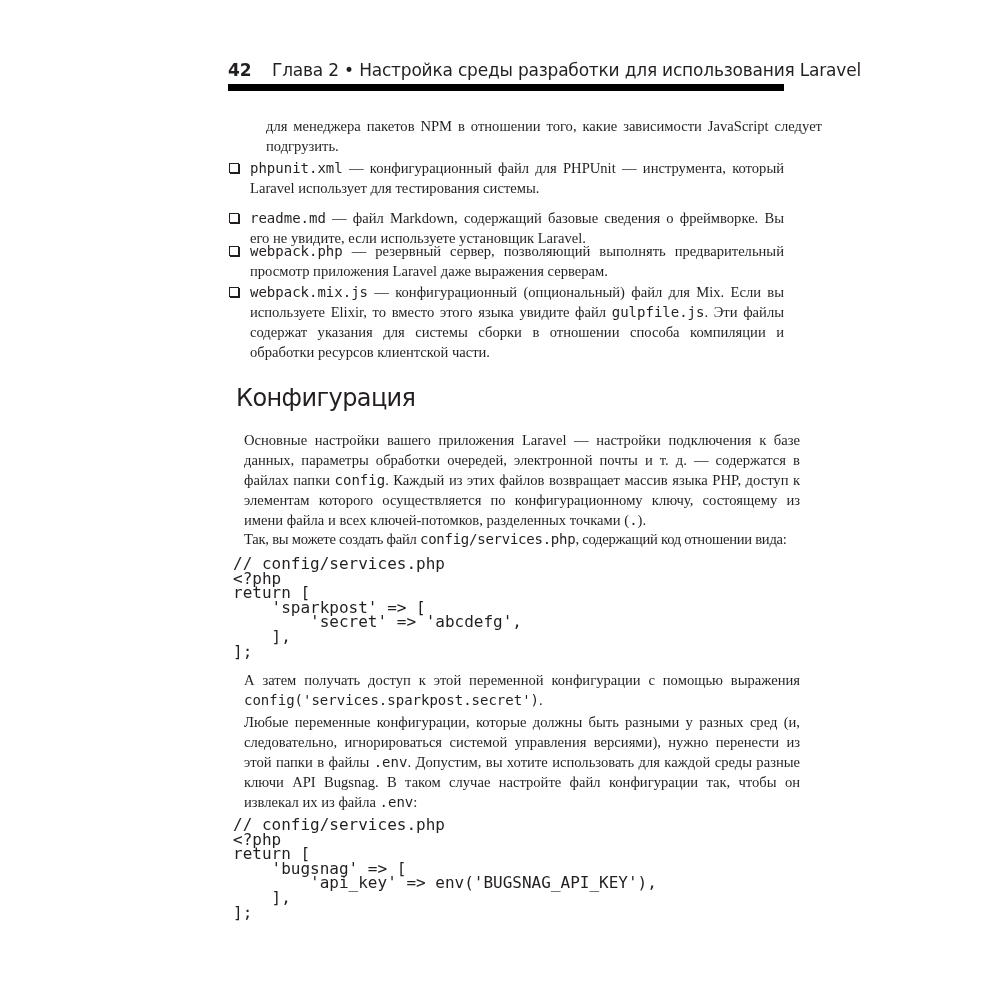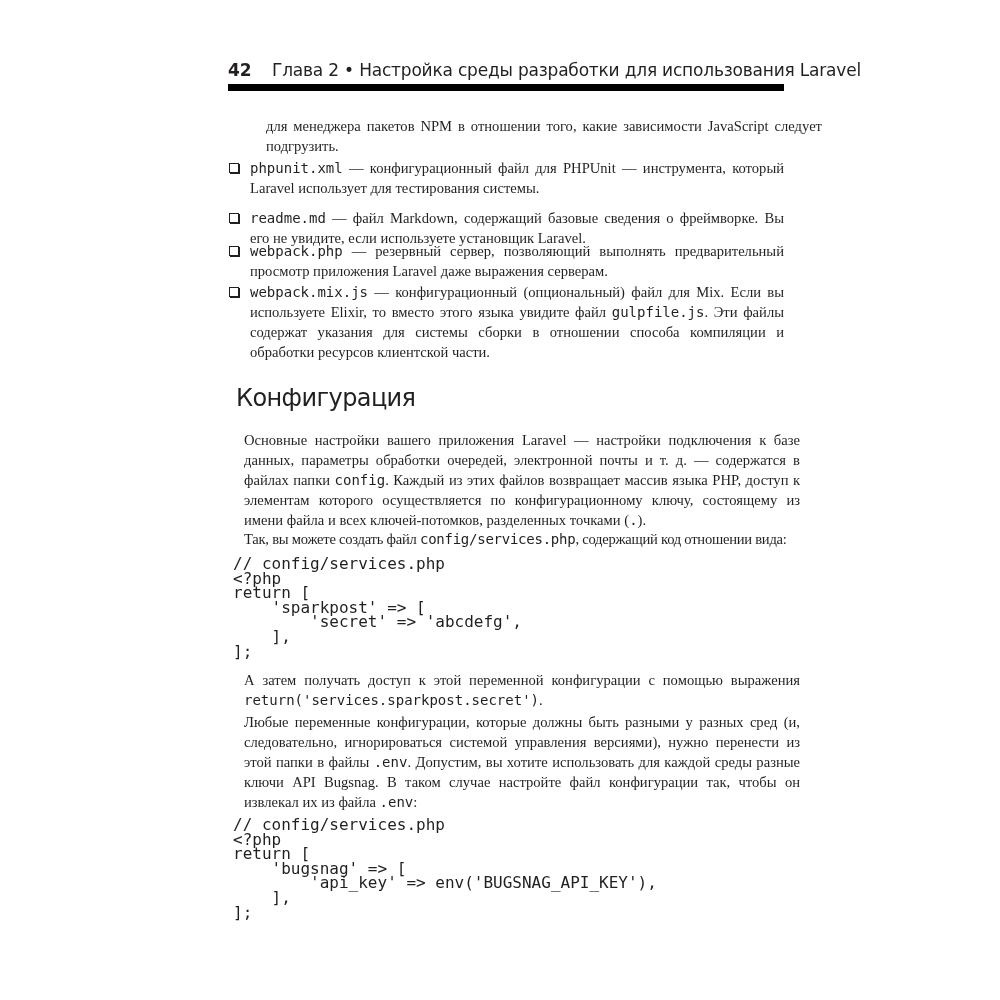--- a/index.html
+++ b/index.html
@@ -60,21 +60,21 @@
   <div class="block serif" style="top:529px; letter-spacing:-0.25px;"><span>Так, вы можете создать файл </span><span class="mono">config/services.php</span><span>, содержащий код отношении вида:</span></div>
 
   <pre class="code" style="top:557px;">// config/services.php
 &lt;?php
 return [
     'sparkpost' =&gt; [
         'secret' =&gt; 'abcdefg',
     ],
 ];</pre>
 
-  <div class="block serif" style="top:670px;"><span>А затем получать доступ к этой переменной конфигурации с помощью выражения </span><span class="mono">return('services.sparkpost.secret')</span><span>.</span></div>
+  <div class="block serif" style="top:670px;"><span>А затем получать доступ к этой переменной конфигурации с помощью выражения </span><span class="mono">config('services.sparkpost.secret')</span><span>.</span></div>
 
   <div class="block serif" style="top:712px;"><span>Любые переменные конфигурации, которые должны быть разными у разных сред (и, следовательно, игнорироваться системой управления версиями), нужно перенести из этой папки в файлы </span><span class="mono">.env</span><span>. Допустим, вы хотите использовать для каждой среды разные ключи API Bugsnag. В таком случае настройте файл конфигурации так, чтобы он извлекал их из файла </span><span class="mono">.env</span><span>:</span></div>
 
   <pre class="code" style="top:818px;">// config/services.php
 &lt;?php
 return [
     'bugsnag' =&gt; [
         'api_key' =&gt; env('BUGSNAG_API_KEY'),
     ],
 ];</pre>

